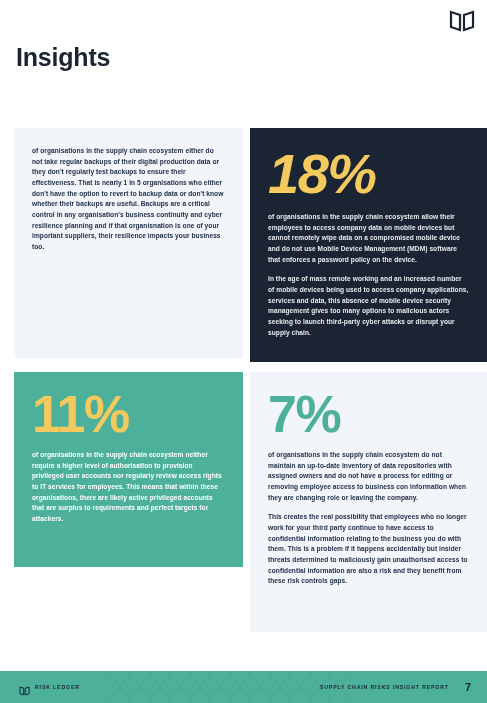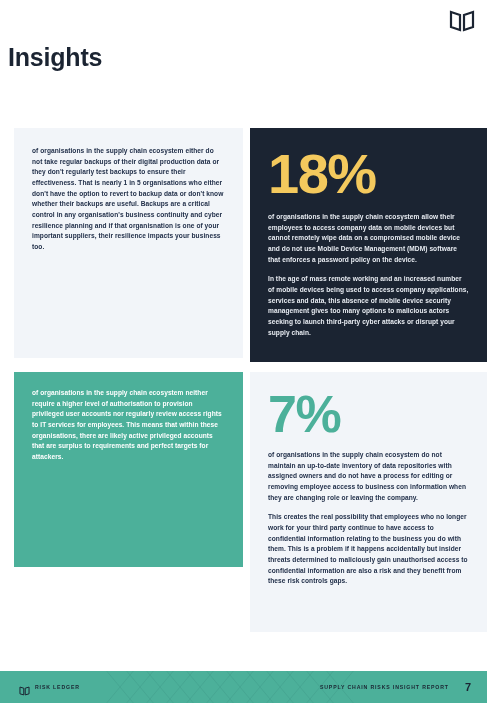--- a/index.html
+++ b/index.html
@@ -26,21 +26,21 @@
   
   .header-icon {
     position: absolute;
     top: 10px;
     right: 12px;
     width: 26px;
     height: 22px;
   }
   .page-title {
     position: absolute;
-    left: 8px;
+    left: 16px;
     top: 43px;
     font-size: 25px;
     font-weight: bold;
     color: #1b2432;
     letter-spacing: -0.2px;
   }
 
   
   .panel {
     position: absolute;
@@ -78,21 +78,21 @@
 
   
   #panel-mobile {
     left: 250px;
     top: 128px;
     width: 237px;
     height: 234px;
     background: #1b2432;
     padding-top: 18px;
   }
-  #panel-mobile .stat { color: #f4c95d; font-size: 56px; margin-bottom: 10px; }
+  #panel-mobile .stat { color: #f4c95d; font-size: 56px; margin-bottom: 10px; font-style: italic; }
   #panel-mobile p { color: #e8ecf2; }
 
   
   #panel-privilege {
     left: 14px;
     top: 372px;
     width: 229px;
     height: 195px;
     background: #4cb09a;
     padding-top: 16px;
@@ -182,20 +182,21 @@
     <p>of organisations in the supply chain ecosystem either do not take regular backups of their digital production data or they don't regularly test backups to ensure their effectiveness. That is nearly 1 in 5 organisations who either don't have the option to revert to backup data or don't know whether their backups are useful. Backups are a critical control in any organisation's business continuity and cyber resilience planning and if that organisnation is one of your important suppliers, their resilience impacts your business too.</p>
   </div>
 
   <div class="panel" id="panel-mobile">
     <span class="stat">18%</span>
     <p>of organisations in the supply chain ecosystem allow their employees to access company data on mobile devices but cannot remotely wipe data on a compromised mobile device and do not use Mobile Device Management (MDM) software that enforces a password policy on the device.</p>
     <p>In the age of mass remote working and an increased number of mobile devices being used to access company applications, services and data, this absence of mobile device security management gives too many options to malicious actors seeking to launch third-party cyber attacks or disrupt your supply chain.</p>
   </div>
 
   <div class="panel" id="panel-privilege">
+    <span class="stat">11%</span>
     <p> of organisations in the supply chain ecosystem neither require a higher level of authorisation to provision privileged user accounts nor regularly review access rights to IT services for employees. This means that within these organisations, there are likely active privileged accounts that are surplus to requirements and perfect targets for attackers.</p>
   </div>
 
   <div class="panel" id="panel-access">
     <span class="stat">7%</span>
     <p>of organisations in the supply chain ecosystem do not maintain an up-to-date inventory of data repositories with assigned owners and do not have a process for editing or removing employee access to business con information when they are changing role or leaving the company.</p>
     <p>This creates the real possibility that employees who no longer work for your third party continue to have access to confidential information relating to the business you do with them. This is a problem if it happens accidentally but insider threats determined to maliciously gain unauthorised access to confidential information are also a risk and they benefit from these risk controls gaps.</p>
   </div>
 
   <div class="footer">

